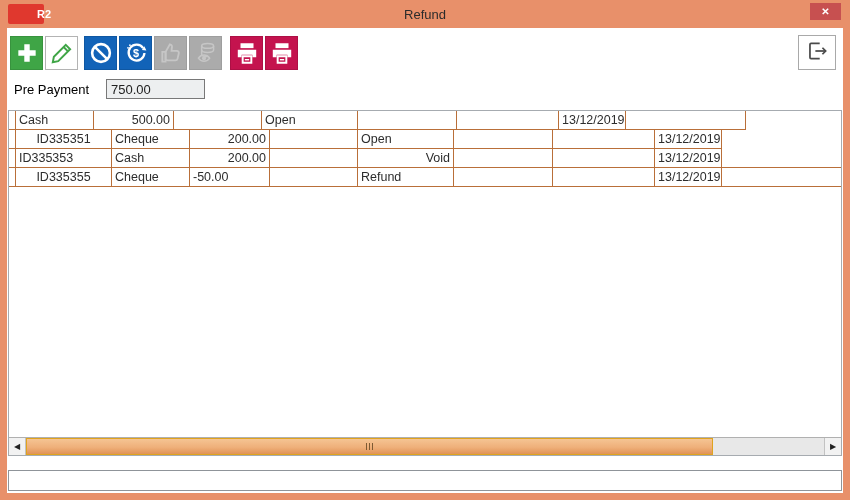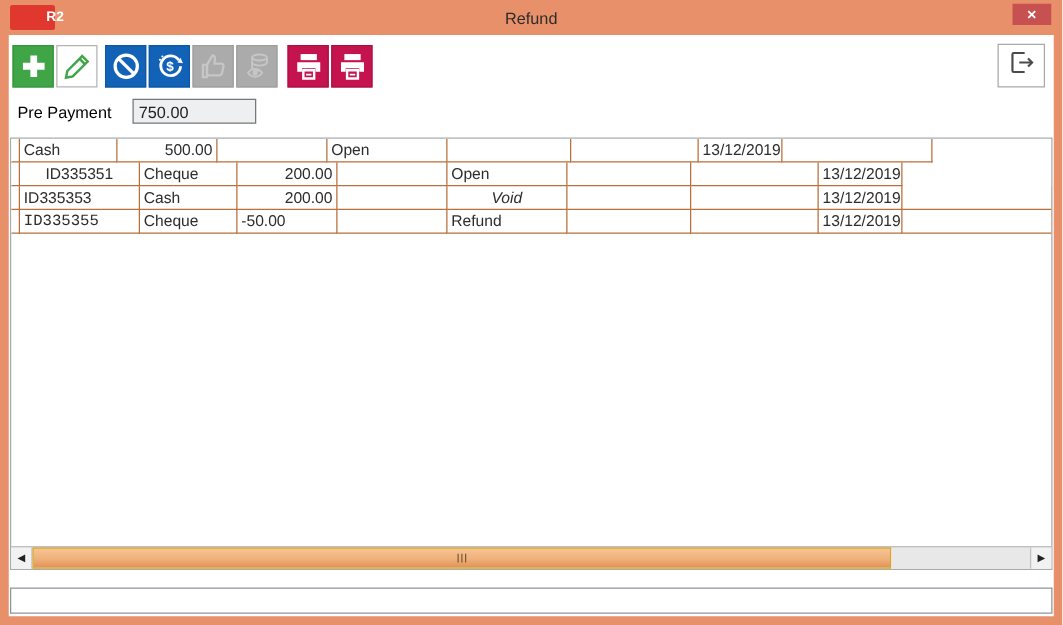--- a/index.html
+++ b/index.html
@@ -195,29 +195,29 @@
             <div class="td" style="width: 99px; text-align: left;"></div>
             <div class="td" style="width: 102px; text-align: left;"></div>
             <div class="td" style="width: 67px; text-align: left;">13/12/2019</div>
           </div>
           <div class="tr">
             <div class="td" style="width: 6px; text-align: left;"></div>
             <div class="td" style="width: 96px; text-align: left;">ID335353</div>
             <div class="td" style="width: 78px; text-align: left;">Cash</div>
             <div class="td" style="width: 80px; text-align: right;">200.00</div>
             <div class="td" style="width: 88px; text-align: left;"></div>
-            <div class="td" style="width: 96px; text-align: center; font-style: italic;">Void</div>
+            <div class="td" style="width: 96px; text-align: right;">Void</div>
             <div class="td" style="width: 99px; text-align: left;"></div>
             <div class="td" style="width: 102px; text-align: left;"></div>
             <div class="td" style="width: 67px; text-align: left;">13/12/2019</div>
             <div class="td" style="width: 120px; text-align: left;"></div>
           </div>
           <div class="tr">
             <div class="td" style="width: 6px; text-align: left;"></div>
-            <div class="td" style="width: 96px; text-align: left; font-family: Liberation Mono, monospace;">ID335355</div>
+            <div class="td" style="width: 96px; text-align: center;">ID335355</div>
             <div class="td" style="width: 78px; text-align: left;">Cheque</div>
             <div class="td" style="width: 80px; ">-50.00</div>
             <div class="td" style="width: 88px; text-align: left;"></div>
             <div class="td" style="width: 96px; text-align: left;">Refund</div>
             <div class="td" style="width: 99px; text-align: left;"></div>
             <div class="td" style="width: 102px; text-align: left;"></div>
             <div class="td" style="width: 67px; text-align: left;">13/12/2019</div>
             <div class="td" style="width: 120px; text-align: left;"></div>
           </div>
         </div>

